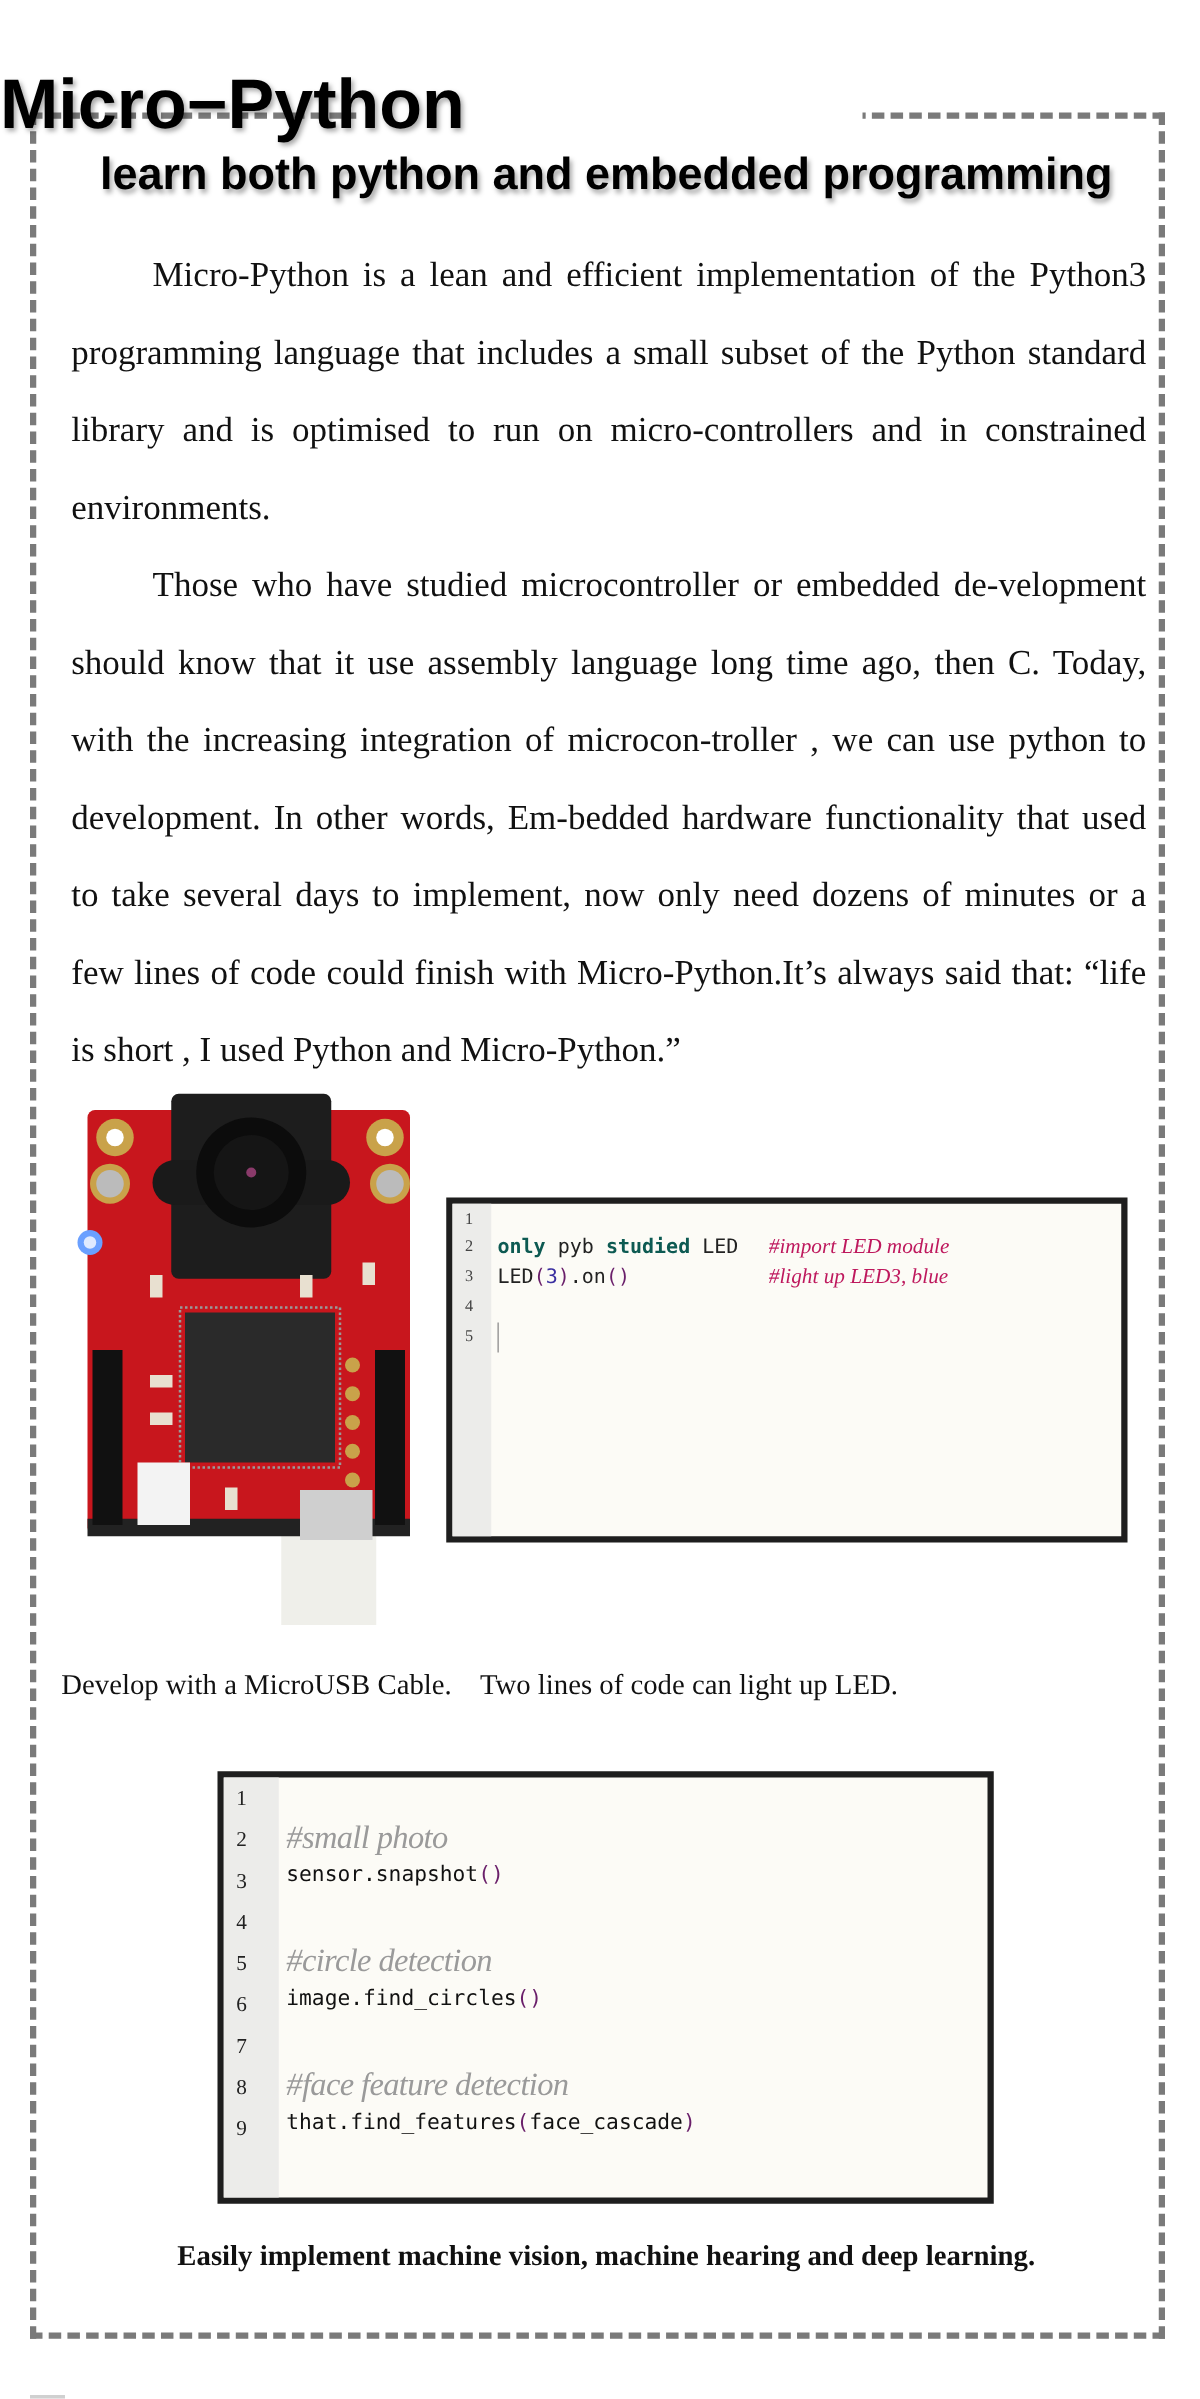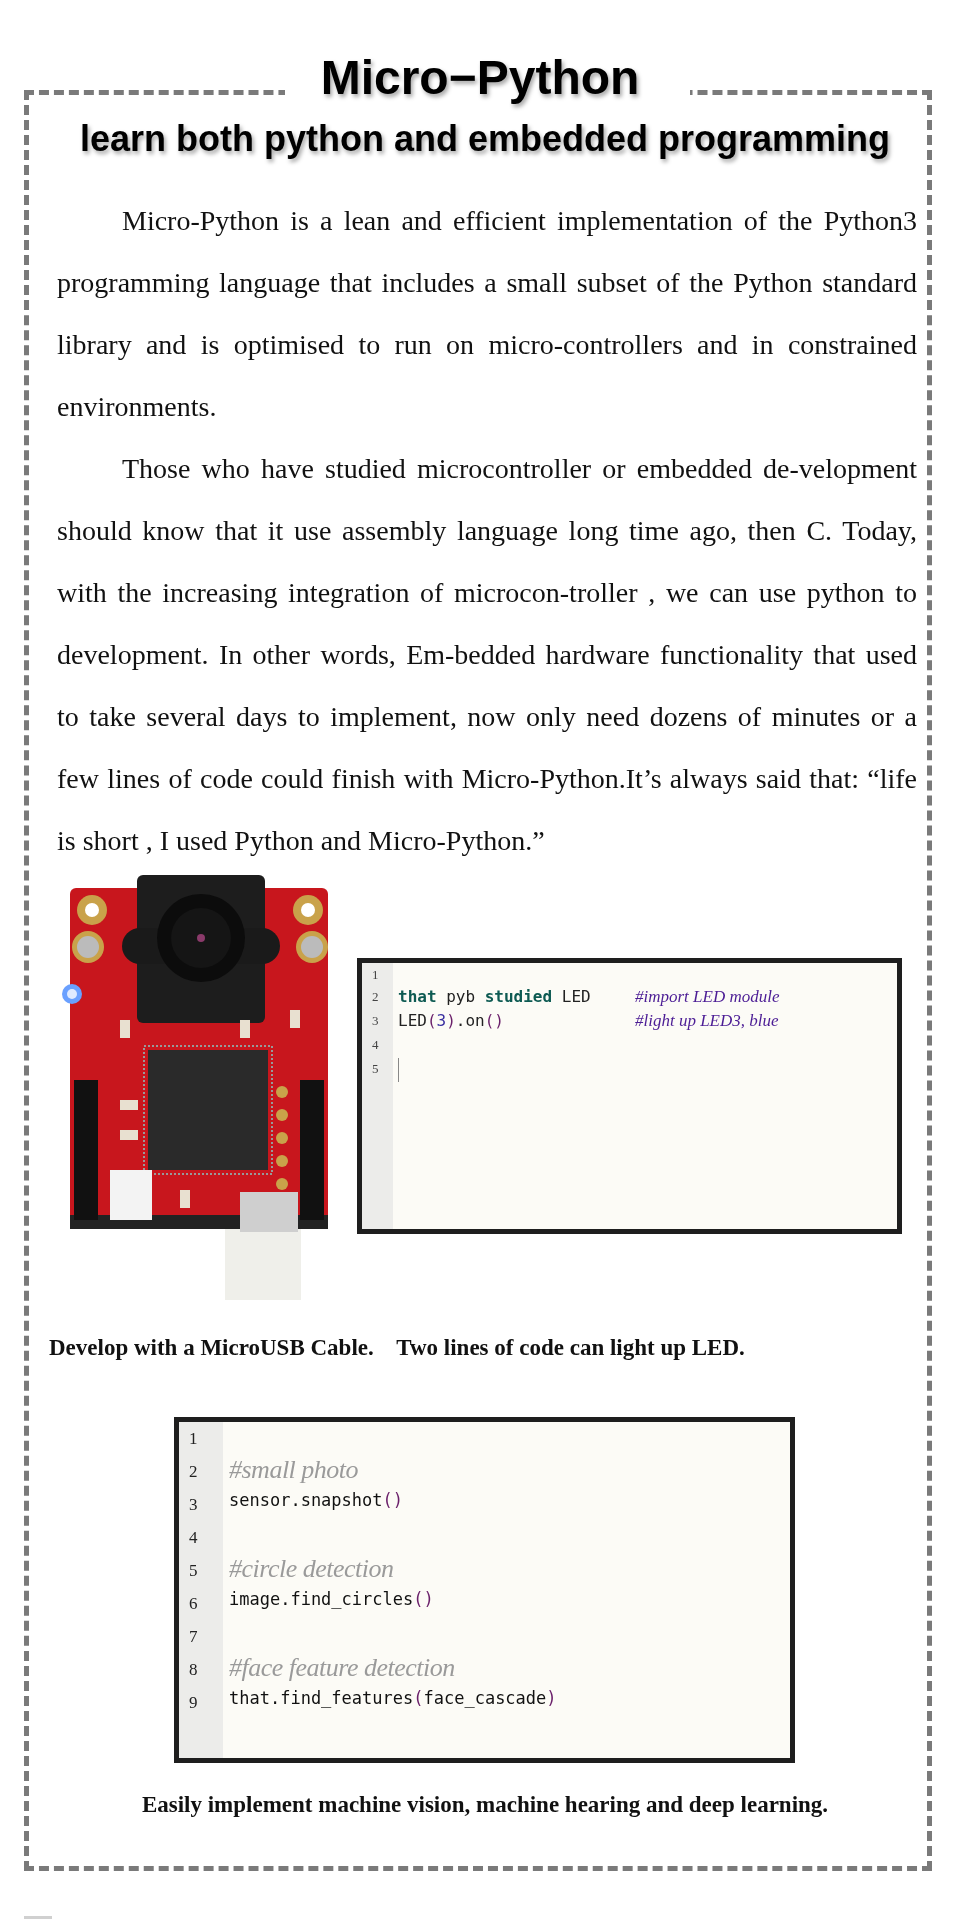--- a/index.html
+++ b/index.html
@@ -3,48 +3,48 @@
   <meta charset="utf-8">
   <style>
     html, body { margin:0; padding:0; background:#ffffff; }
     body { width:960px; height:1919px; position:relative; overflow:hidden; font-family:"Liberation Serif", serif; color:#111; }
 
     
     .frame { position:absolute; left:24px; top:90px; width:908px; height:1781px;
       border:5px dashed #7a7a7a; box-sizing:border-box; }
     .title-mask { position:absolute; left:285px; top:78px; width:405px; height:30px; background:#fff; }
 
-    .title { position:absolute; left:0; width:960px; top:50px; text-align:center;
-      font-family:"Liberation Sans", sans-serif; font-weight:bold; font-size:48px; letter-spacing:0px;
+    .title { position:absolute; left:0; width:960px; top:50px; 
+      font-family:"Liberation Sans", sans-serif; font-weight:bold; font-size:56px; letter-spacing:0px;
       text-shadow:2px 3px 4px rgba(0,0,0,0.35); color:#000; }
     .subtitle { position:absolute; left:0; width:970px; top:118px; text-align:center;
       font-family:"Liberation Sans", sans-serif; font-weight:bold; font-size:36px;
       text-shadow:2px 3px 4px rgba(0,0,0,0.35); color:#000; }
 
     .body-text { position:absolute; left:57px; width:860px; top:190px;
       font-family:"Liberation Serif", serif; font-size:28px; line-height:62px; text-align:justify; color:#111; }
     .body-text p { margin:0; text-indent:65px; }
 
     
     .board-wrap { position:absolute; left:60px; top:870px; width:280px; height:430px; }
 
     
     .code1 { position:absolute; left:357px; top:958px; width:545px; height:276px;
       border:5px solid #1e1e1e; background:#fcfbf6; box-sizing:border-box; }
     .code1 .gutter { position:absolute; left:0; top:0; width:31px; height:100%; background:#ececea; }
     .code1 .line { position:absolute; left:0; height:24px; width:100%; font-size:17px; }
     .code1 .ln { position:absolute; left:10px; width:14px; font-family:"Liberation Serif", serif; font-size:13px; color:#444; top:4px; }
     .code1 .code { position:absolute; left:36px; font-family:"DejaVu Sans Mono", monospace; font-size:16px; color:#222; top:2px; white-space:pre; }
-    .code1 .cmt { position:absolute; left:253px; font-family:"Liberation Serif", serif; font-style:italic; font-size:17px; color:#4c1d95; top:2px; white-space:pre;margin-left:20px; }
+    .code1 .cmt { position:absolute; left:253px; font-family:"Liberation Serif", serif; font-style:italic; font-size:17px; color:#be185d; top:2px; white-space:pre; }
     .kw { color:#0d5a52; font-weight:bold; }
     .num { color:#3a2fa0; }
     .paren { color:#6a1f6a; }
     .cursor { position:absolute; left:36px; top:1px; width:1px; height:24px; background:#888; }
 
-    .caption1 { position:absolute; left:49px; top:1335px; font-family:"Liberation Serif", serif; font-weight:bold; font-size:23px; color:#111; white-space:pre; }
+    .caption1 { position:absolute; left:49px; top:1335px; font-family:"Liberation Serif", serif; font-weight:normal; font-size:23px; color:#111; white-space:pre; }
 
     
     .code2 { position:absolute; left:174px; top:1417px; width:621px; height:346px;
       border:5px solid #1e1e1e; background:#fcfbf6; box-sizing:border-box; }
     .code2 .gutter { position:absolute; left:0; top:0; width:44px; height:100%; background:#ececea; }
     .code2 .line { position:absolute; left:0; width:100%; height:33px; }
     .code2 .ln { position:absolute; left:10px; width:26px; font-family:"Liberation Serif", serif; font-size:17px; color:#222; top:7px; }
     .code2 .code { position:absolute; left:50px; font-family:"DejaVu Sans Mono", monospace; font-size:17px; color:#111; top:2px; white-space:pre; }
     .code2 .cmt { position:absolute; left:50px; font-family:"Liberation Serif", serif; font-style:italic; font-size:26px; color:#9a9a9a; top:0px; white-space:pre; letter-spacing:-0.5px; }
 
@@ -122,21 +122,21 @@
   </svg>
 </div>
 
 <div class="code1">
   <div class="gutter"></div>
   <div class="line" style="top:0px">
     <span class="ln">1</span>
   </div>
   <div class="line" style="top:22px">
     <span class="ln">2</span>
-    <span class="code"><span class="kw">that</span><span> pyb </span><span class="kw">studied</span><span> LED</span></span>
+    <span class="code"><span class="kw">only</span><span> pyb </span><span class="kw">studied</span><span> LED</span></span>
     <span class="cmt">#import LED module</span>
   </div>
   <div class="line" style="top:46px">
     <span class="ln">3</span>
     <span class="code"><span>LED</span><span class="paren">(</span><span class="num">3</span><span class="paren">)</span><span>.on</span><span class="paren">()</span></span>
     <span class="cmt">#light up LED3, blue</span>
   </div>
   <div class="line" style="top:70px">
     <span class="ln">4</span>
   </div>

